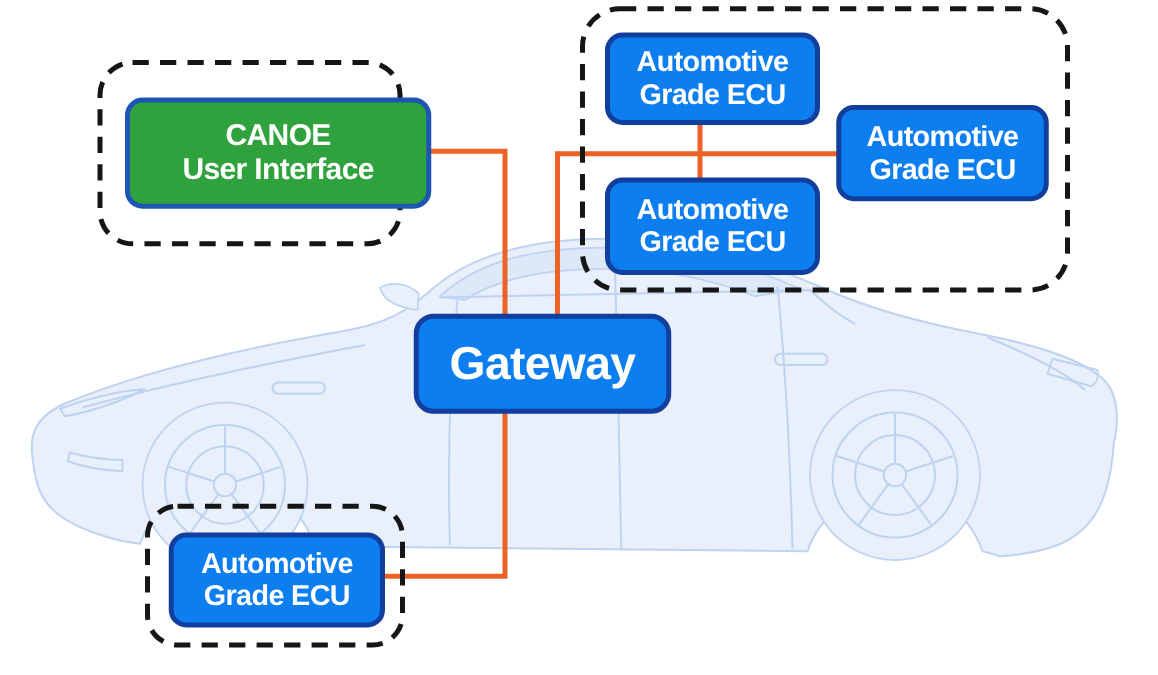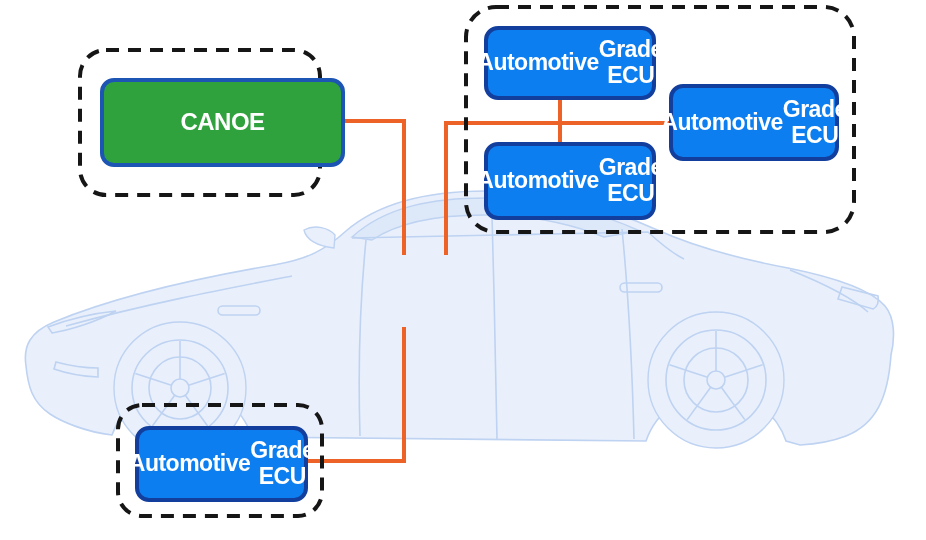--- a/index.html
+++ b/index.html
@@ -19,21 +19,21 @@
   .conn{fill:none;stroke:var(--connector-orange);stroke-width:4;}
   .dash{
     fill:none;stroke:var(--cluster-dash);stroke-width:4;
     stroke-dasharray:13 9;stroke-linecap:butt;
   }
   .carbody{fill:var(--car-fill);stroke:var(--car-line);stroke-width:1.6;}
   .carline{fill:none;stroke:var(--car-line);stroke-width:1.6;}
   .carfillline{fill:var(--car-fill);stroke:var(--car-line);stroke-width:1.4;}
   .glass{fill:var(--car-glass);stroke:var(--car-line);stroke-width:1.4;}
   .node{
-    position:absolute;display:flex;flex-direction:row;align-items:center;
+    position:absolute;display:flex;flex-direction:column;align-items:center;
     justify-content:center;text-align:center;color:var(--node-text);
     font-weight:700;border-radius:14px;line-height:1.12;
     box-sizing:border-box;letter-spacing:-0.5px;
   }
   .node.blue{background:var(--node-blue-fill);border:4px solid var(--node-blue-border);}
   .node.green{background:var(--node-green-fill);border:4px solid var(--node-green-border);}
   .ecu{font-size:23px;}
   .canoe{font-size:24px;}
   .gateway{font-size:37px;border-radius:16px;}
   .node span{display:block;}
@@ -122,36 +122,40 @@
 
     <g>
       <rect class="dash" x="80" y="50" width="240" height="145" rx="26"></rect>
       <rect class="dash" x="466" y="7" width="388" height="225" rx="30"></rect>
       <rect class="dash" x="118" y="405" width="204" height="111" rx="24"></rect>
     </g>
   </svg>
 
   <div class="node green canoe" style="left:100px;top:78px;width:245px;height:89px">
     <span>CANOE</span>
+    <span>User Interface</span>
   </div>
 
   <div class="node blue ecu" style="left:484px;top:26px;width:172px;height:74px">
     <span>Automotive</span>
     <span>Grade ECU</span>
   </div>
 
   <div class="node blue ecu" style="left:669px;top:84px;width:170px;height:77px">
     <span>Automotive</span>
     <span>Grade ECU</span>
   </div>
 
   <div class="node blue ecu" style="left:484px;top:142px;width:172px;height:78px">
     <span>Automotive</span>
     <span>Grade ECU</span>
   </div>
 
+  <div class="node blue gateway" style="left:331px;top:251px;width:206px;height:80px">
+    <span>Gateway</span>
+  </div>
 
   <div class="node blue ecu" style="left:135px;top:426px;width:173px;height:76px">
     <span>Automotive</span>
     <span>Grade ECU</span>
   </div>
 
 </div>
 
 </body></html>

